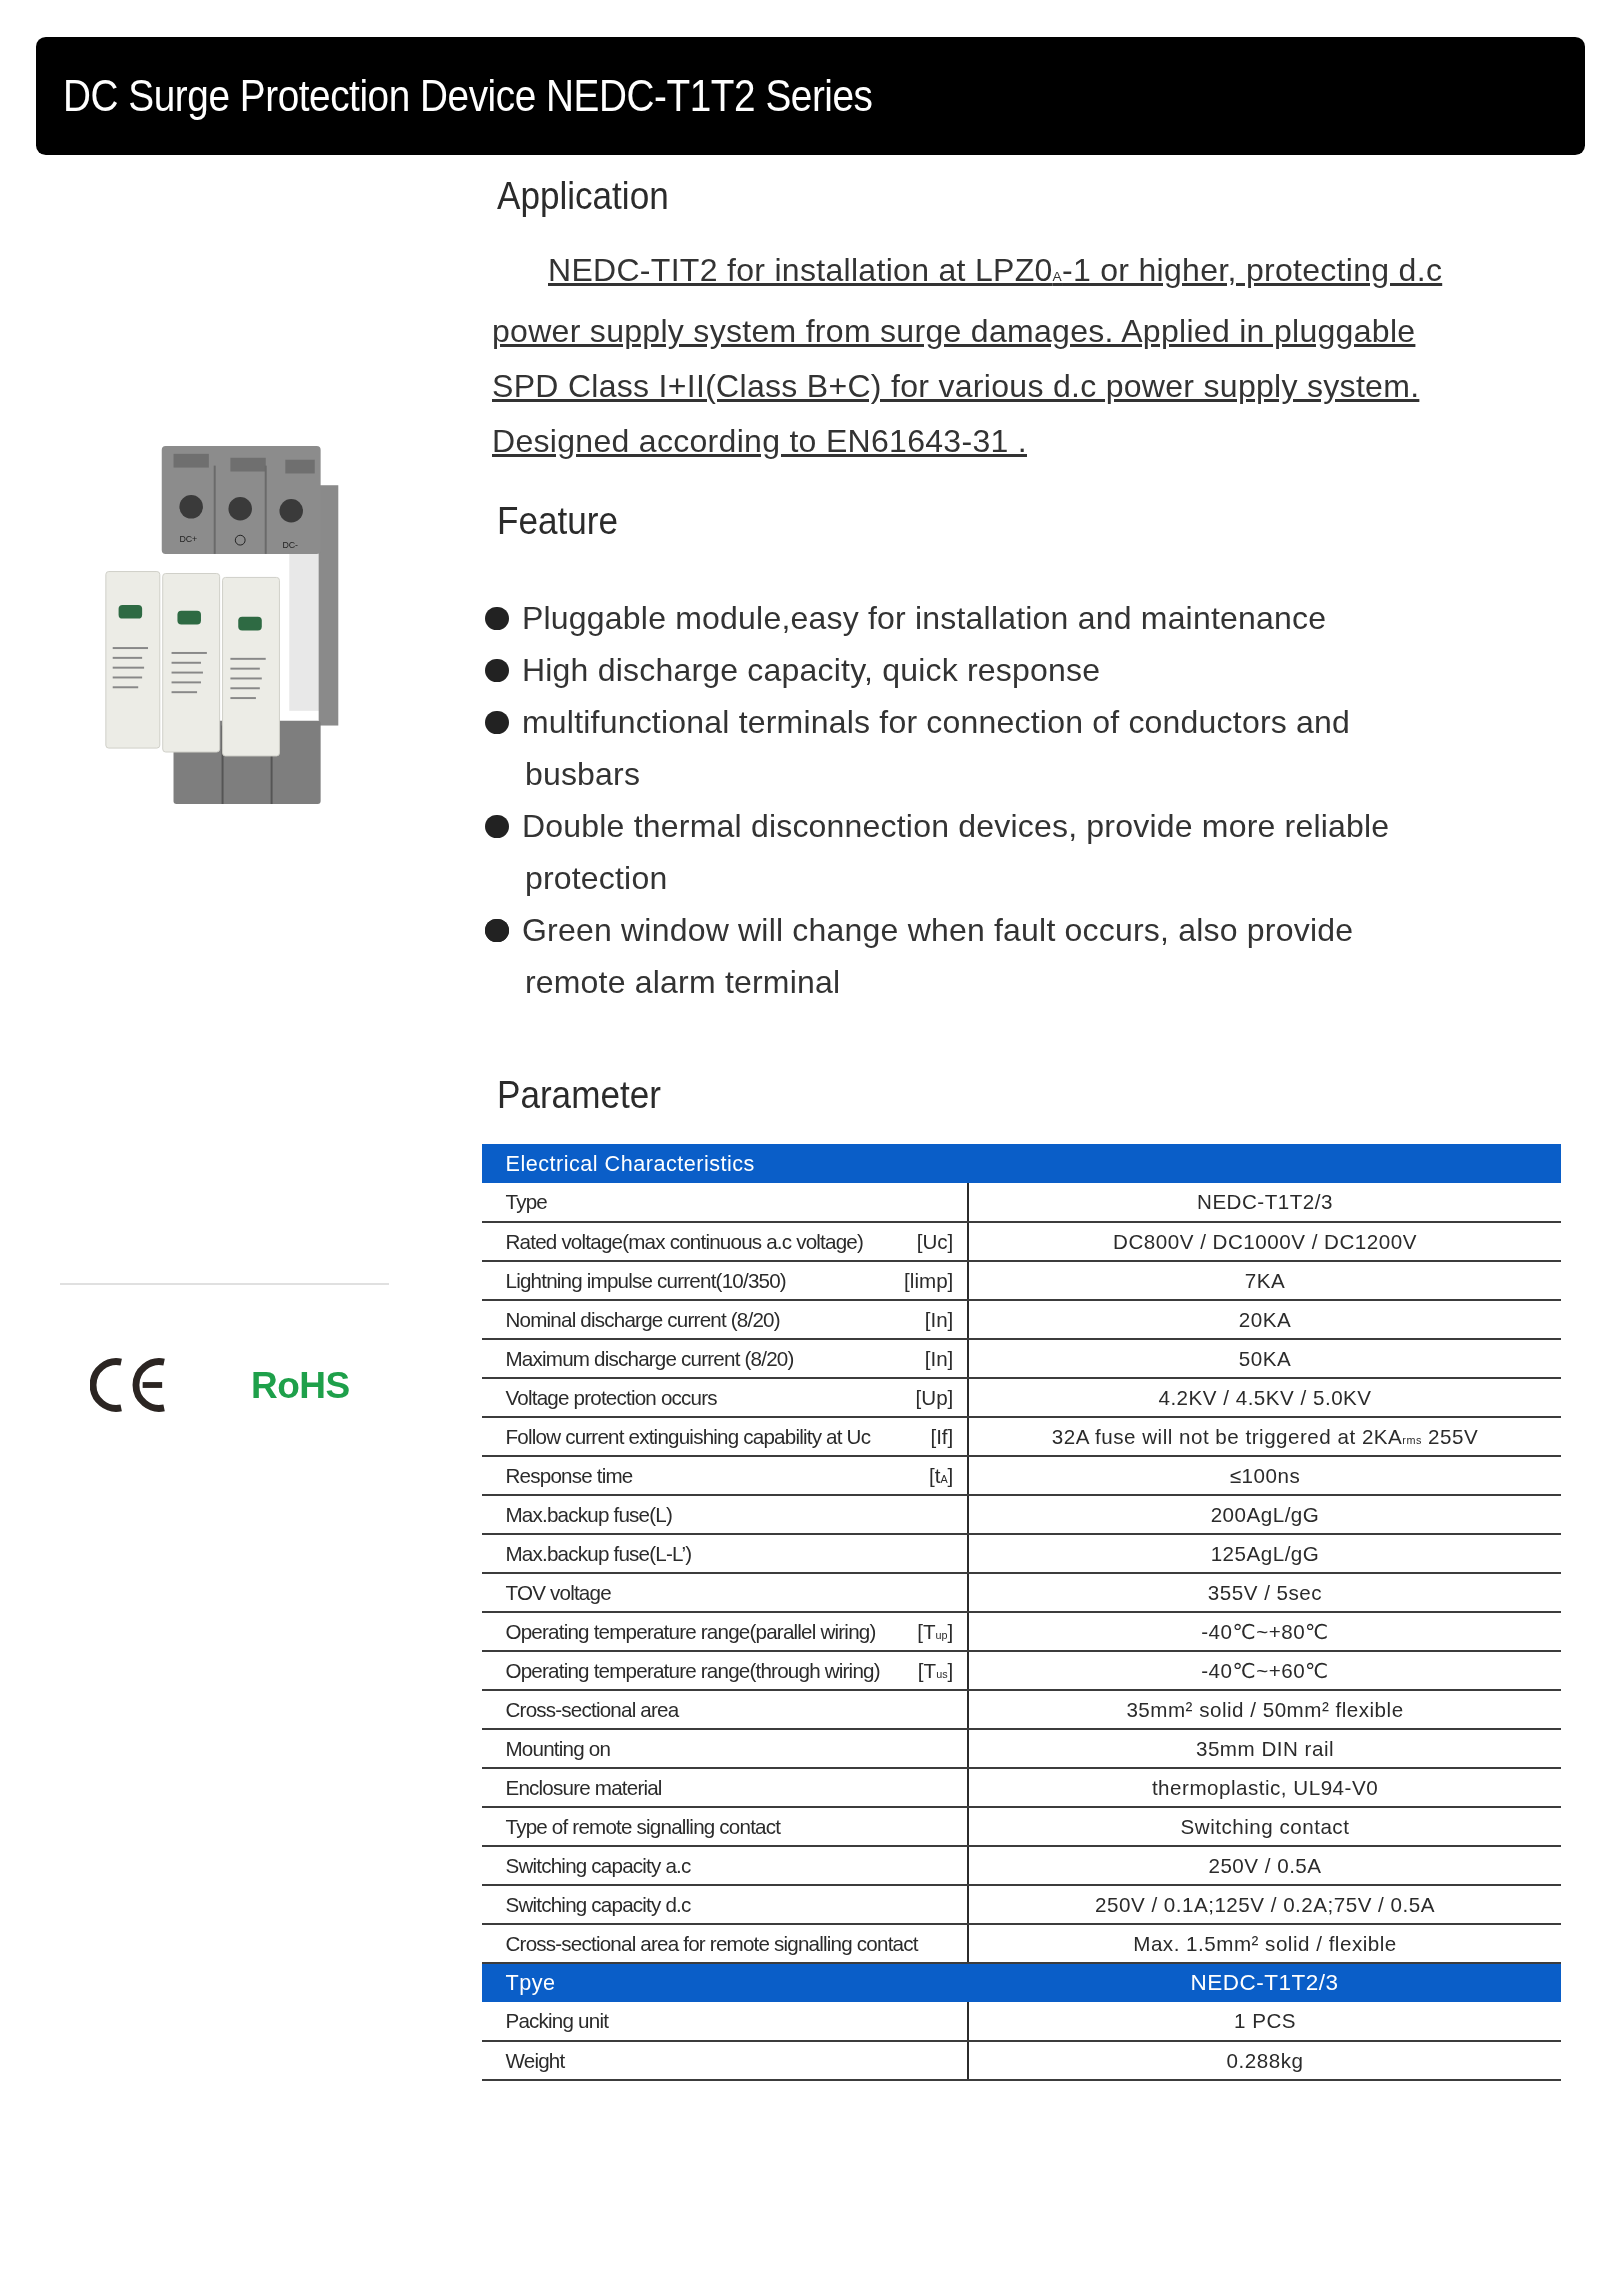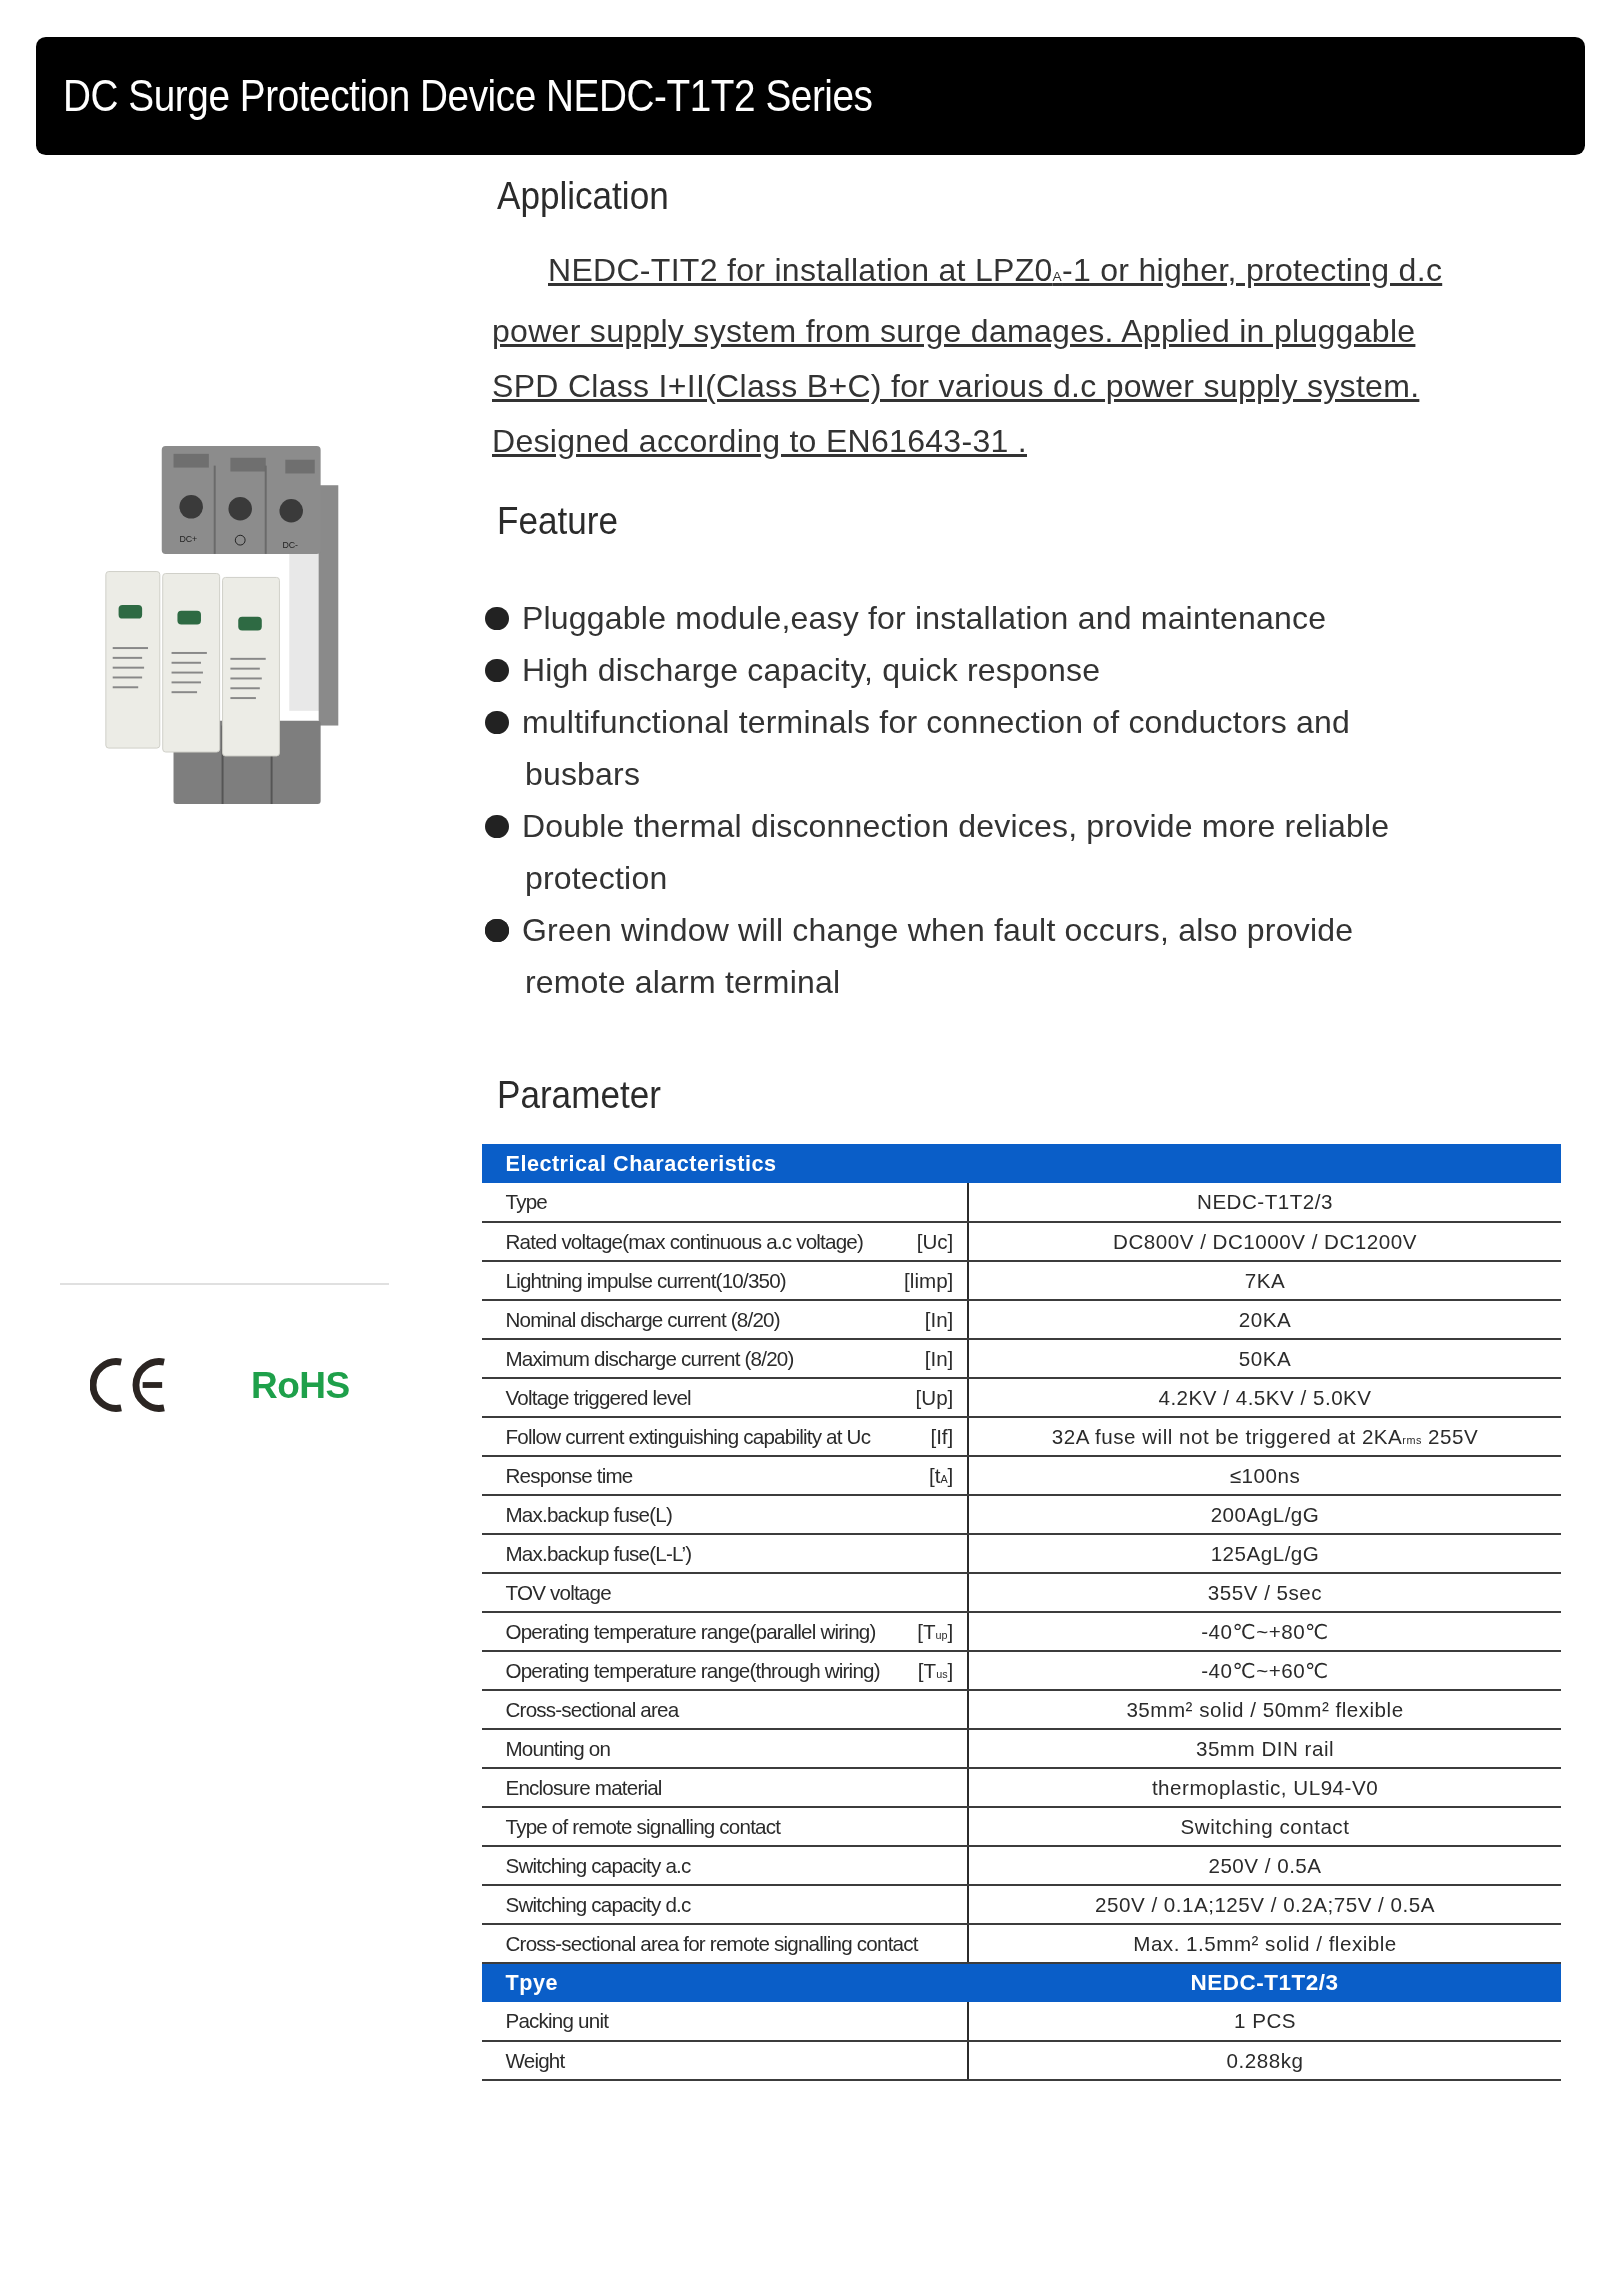--- a/index.html
+++ b/index.html
@@ -45,21 +45,21 @@
   .divider-line { position: absolute; left: 60px; top: 1283px; width: 329px; height: 2px; background: #e0e0e0; }
 
   .cert-ce { position: absolute; left: 90px; top: 1358px; width: 78px; height: 54px; }
   .cert-rohs {
     position: absolute; left: 251px; top: 1365px; font-size: 37px; font-weight: bold;
     color: #1ea04a; font-family: "Liberation Sans", sans-serif; letter-spacing: -0.5px;
   }
 
   .param-table { position: absolute; left: 482px; top: 1144px; width: 1079px; border-collapse: collapse; }
   .param-table .hdr {
-    background: #0a5ec8; color: #fff; height: 39px; font-size: 21.6px; font-weight: bold;
+    background: #0a5ec8; color: #fff; height: 39px; font-size: 21.6px;
   }
   .param-table .hdr td { padding-left: 23.5px; letter-spacing: 0.5px; }
   .param-table .hdr td.c { text-align: center; padding-left: 0; font-size: 22.5px; }
   .param-table tr.row td { height: 39px; border-bottom: 2px solid #3c3c3c; font-size: 20.6px; color: #2b2b2b; }
   .param-table tr.row td.k {
     width: 486px; padding-left: 23.5px; padding-right: 13.7px; border-right: 2px solid #2b2b2b; position: relative;
     letter-spacing: -0.8px;
   }
   .param-table tr.row td.v { text-align: center; letter-spacing: 0.5px; }
   .k-wrap { display: flex; justify-content: space-between; align-items: flex-end; }
@@ -196,21 +196,21 @@
           <div class="k-wrap">
             <span>Maximum discharge current  (8/20)</span>
             <span class="unit"><span>[In]</span></span>
           </div>
         </td>
         <td class="v"><span>50KA</span></td>
       </tr>
       <tr class="row">
         <td class="k">
           <div class="k-wrap">
-            <span>Voltage triggered level</span>
+            <span>Voltage protection occurs</span>
             <span class="unit"><span>[Up]</span></span>
           </div>
         </td>
         <td class="v"><span>4.2KV / 4.5KV / 5.0KV</span></td>
       </tr>
       <tr class="row">
         <td class="k">
           <div class="k-wrap">
             <span>Follow current extinguishing capability at Uc</span>
             <span class="unit"><span>[If]</span></span>

